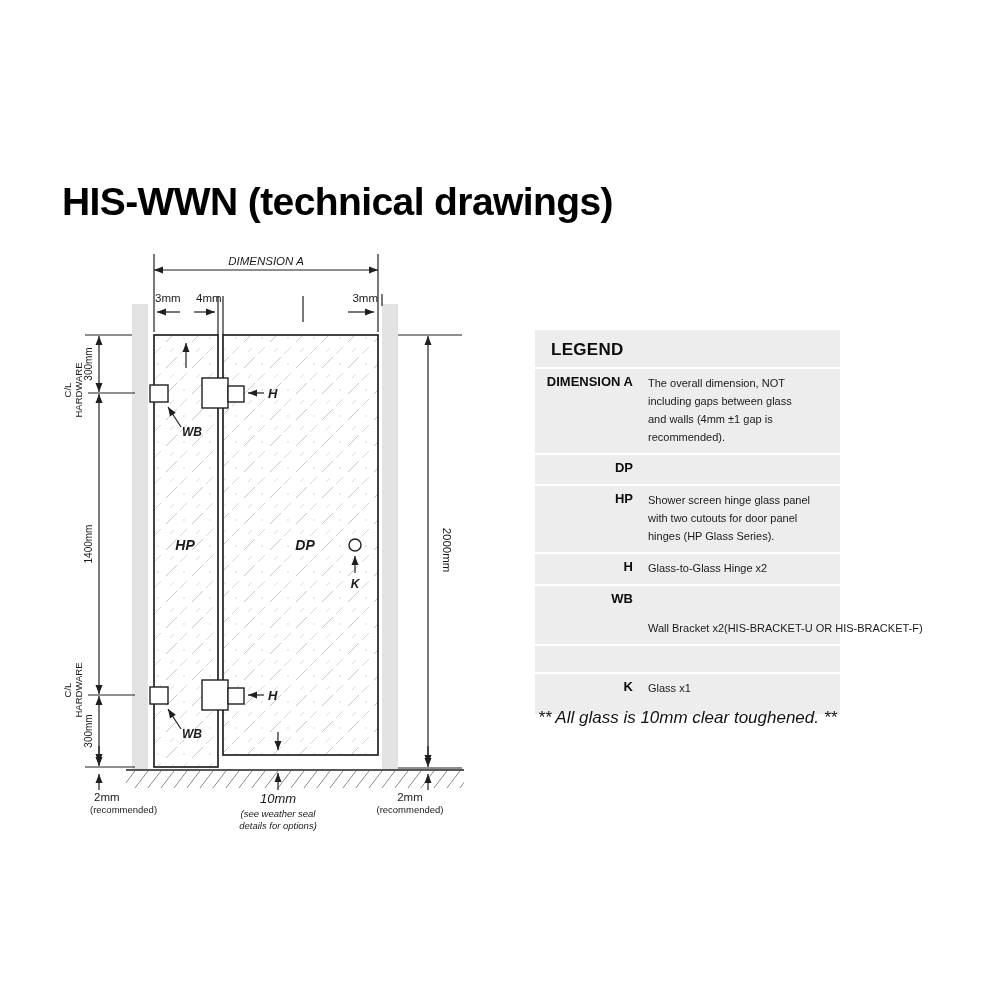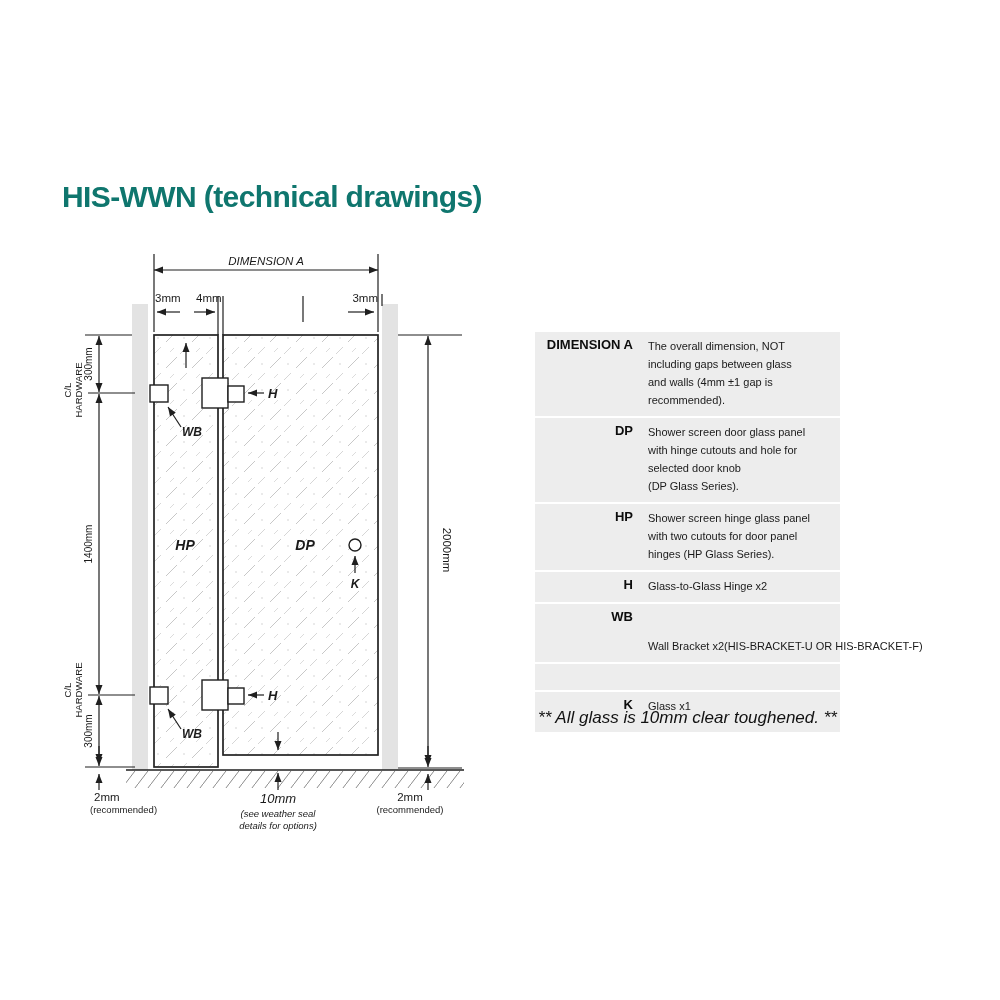--- a/index.html
+++ b/index.html
@@ -2,21 +2,21 @@
 <html><head>
 <meta charset="utf-8">
 <style>
   html,body{margin:0;padding:0;}
   body{
     width:1000px;height:1000px;position:relative;background:#ffffff;
     font-family:"Liberation Sans", sans-serif;color:#141414;overflow:hidden;
   }
   .page-title{
     position:absolute;left:62px;top:180px;margin:0;
-    font-size:30px;font-weight:bold;letter-spacing:-0.6px;color:#0f766e;white-space:nowrap;
+    font-size:39px;font-weight:bold;letter-spacing:-0.6px;color:#000000;white-space:nowrap;
   }
   .drawing-wrap{position:absolute;left:60px;top:240px;width:420px;height:610px;}
   svg text{fill:#1a1a1a;}
   .dim{font-size:11.5px;}
   .dim-sm{font-size:10px;}
   .dim-xs{font-size:9.5px;}
   .it{font-style:italic;}
   .lbl{font-weight:bold;font-style:italic;font-size:13px;}
   .lbl-sm{font-weight:bold;font-style:italic;font-size:12px;}
 
@@ -172,34 +172,31 @@
   <text class="lbl-sm" x="122" y="498">WB</text>
 
   <text class="lbl" x="125" y="310" text-anchor="middle" style="font-size:14px">HP</text>
   <text class="lbl" x="245" y="310" text-anchor="middle" style="font-size:14px">DP</text>
   <circle cx="295" cy="305" r="6" fill="#ffffff" stroke="#1f1f1f" stroke-width="1.4"></circle>
   <text class="lbl-sm" x="295" y="348" text-anchor="middle">K</text>
 </svg>
 </div>
 
 <div class="legend-box">
+  <div class="legend-heading">LEGEND</div>
 
   <div class="legend-row">
     <div class="legend-term">DIMENSION A</div>
     <div class="legend-desc">The overall dimension, NOT
 including gaps between glass
 and walls (4mm ±1 gap is
 recommended).</div>
   </div>
   <div class="legend-row">
     <div class="legend-term">DP</div>
-    <div class="legend-desc">Shower screen door glass panel
-with hinge cutouts and hole for
-selected door knob
-(DP Glass Series).</div>
   </div>
   <div class="legend-row">
     <div class="legend-term">HP</div>
     <div class="legend-desc">Shower screen hinge glass panel
 with two cutouts for door panel
 hinges (HP Glass Series).</div>
   </div>
   <div class="legend-row">
     <div class="legend-term">H</div>
     <div class="legend-desc">Glass-to-Glass Hinge x2</div>

